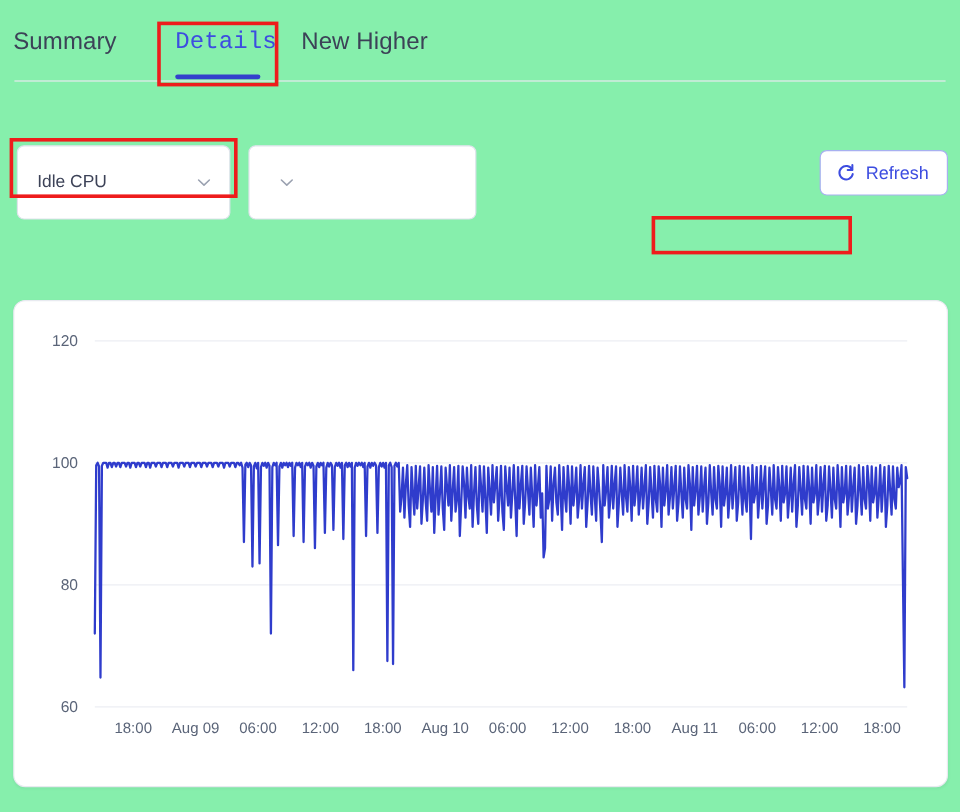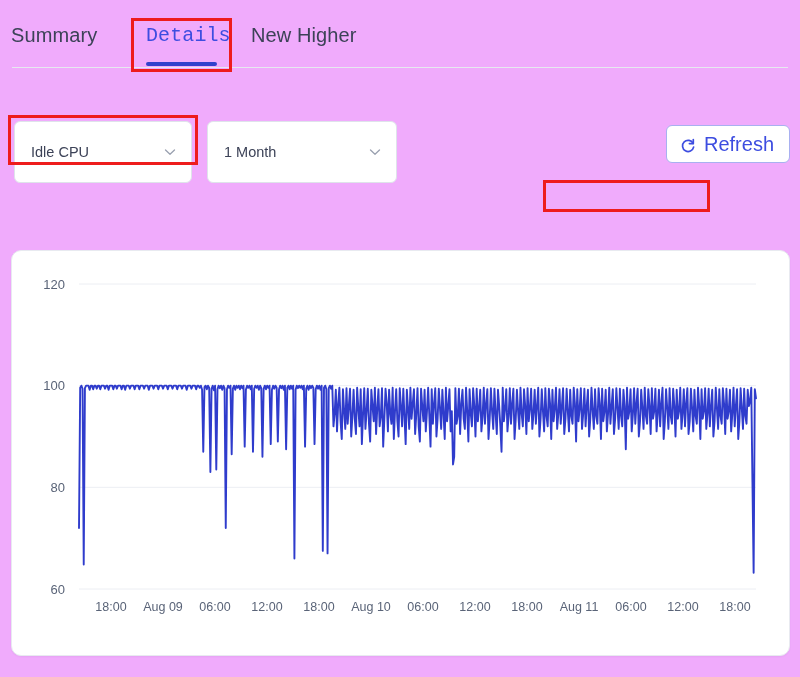--- a/index.html
+++ b/index.html
@@ -7,21 +7,21 @@
     margin: 0; padding: 0;
     width: 800px; height: 677px;
     background: #ffffff;
     font-family: "Liberation Sans", sans-serif;
     -webkit-font-smoothing: antialiased;
   }
   #app {
     position: relative;
     width: 800px;
     height: 677px;
-    background: #f0abfc;
+    background: #86efac;
     overflow: hidden;
   }
 
   
   .tabbar {
     position: absolute;
     left: 0; top: 0;
     width: 800px;
     height: 68px;
   }
@@ -89,21 +89,21 @@
     top: 4px;
     height: 38px;
     display: flex;
     align-items: center;
     gap: 8px;
     padding: 0 15px 0 13px;
     background: #ffffff;
     border: 1px solid #a8b0f0;
     border-radius: 6px;
     color: #3d4de0;
-    font-size: 20px;
+    font-size: 15px;
     cursor: pointer;
     white-space: nowrap;
   }
   .refresh-btn .ricon { width: 16px; height: 16px; display:block; flex:0 0 auto; }
 
   
   .desc {
     position: absolute;
     left: 11px;
     top: 182px;
@@ -160,21 +160,20 @@
     <div class="select" id="metric-select" style="left: 14px; width: 178px;">
       <span class="select-label">Idle CPU</span>
       <span class="chev">
         <svg viewBox="0 0 14 14" width="14" height="14" aria-hidden="true">
           <path d="M2.5 5 L7 9.3 L11.5 5" fill="none" stroke="#9aa1b0" stroke-width="1.3" stroke-linecap="round" stroke-linejoin="round"></path>
         </svg>
       </span>
     </div>
 
     <div class="select" id="range-select" style="left: 207px; width: 190px;">
-      <span class="select-label">1 Month</span>
       <span class="chev">
         <svg viewBox="0 0 14 14" width="14" height="14" aria-hidden="true">
           <path d="M2.5 5 L7 9.3 L11.5 5" fill="none" stroke="#9aa1b0" stroke-width="1.3" stroke-linecap="round" stroke-linejoin="round"></path>
         </svg>
       </span>
     </div>
 
     <div class="refresh-btn">
       <span class="ricon">
         <svg viewBox="0 0 16 16" width="16" height="16" aria-hidden="true">

